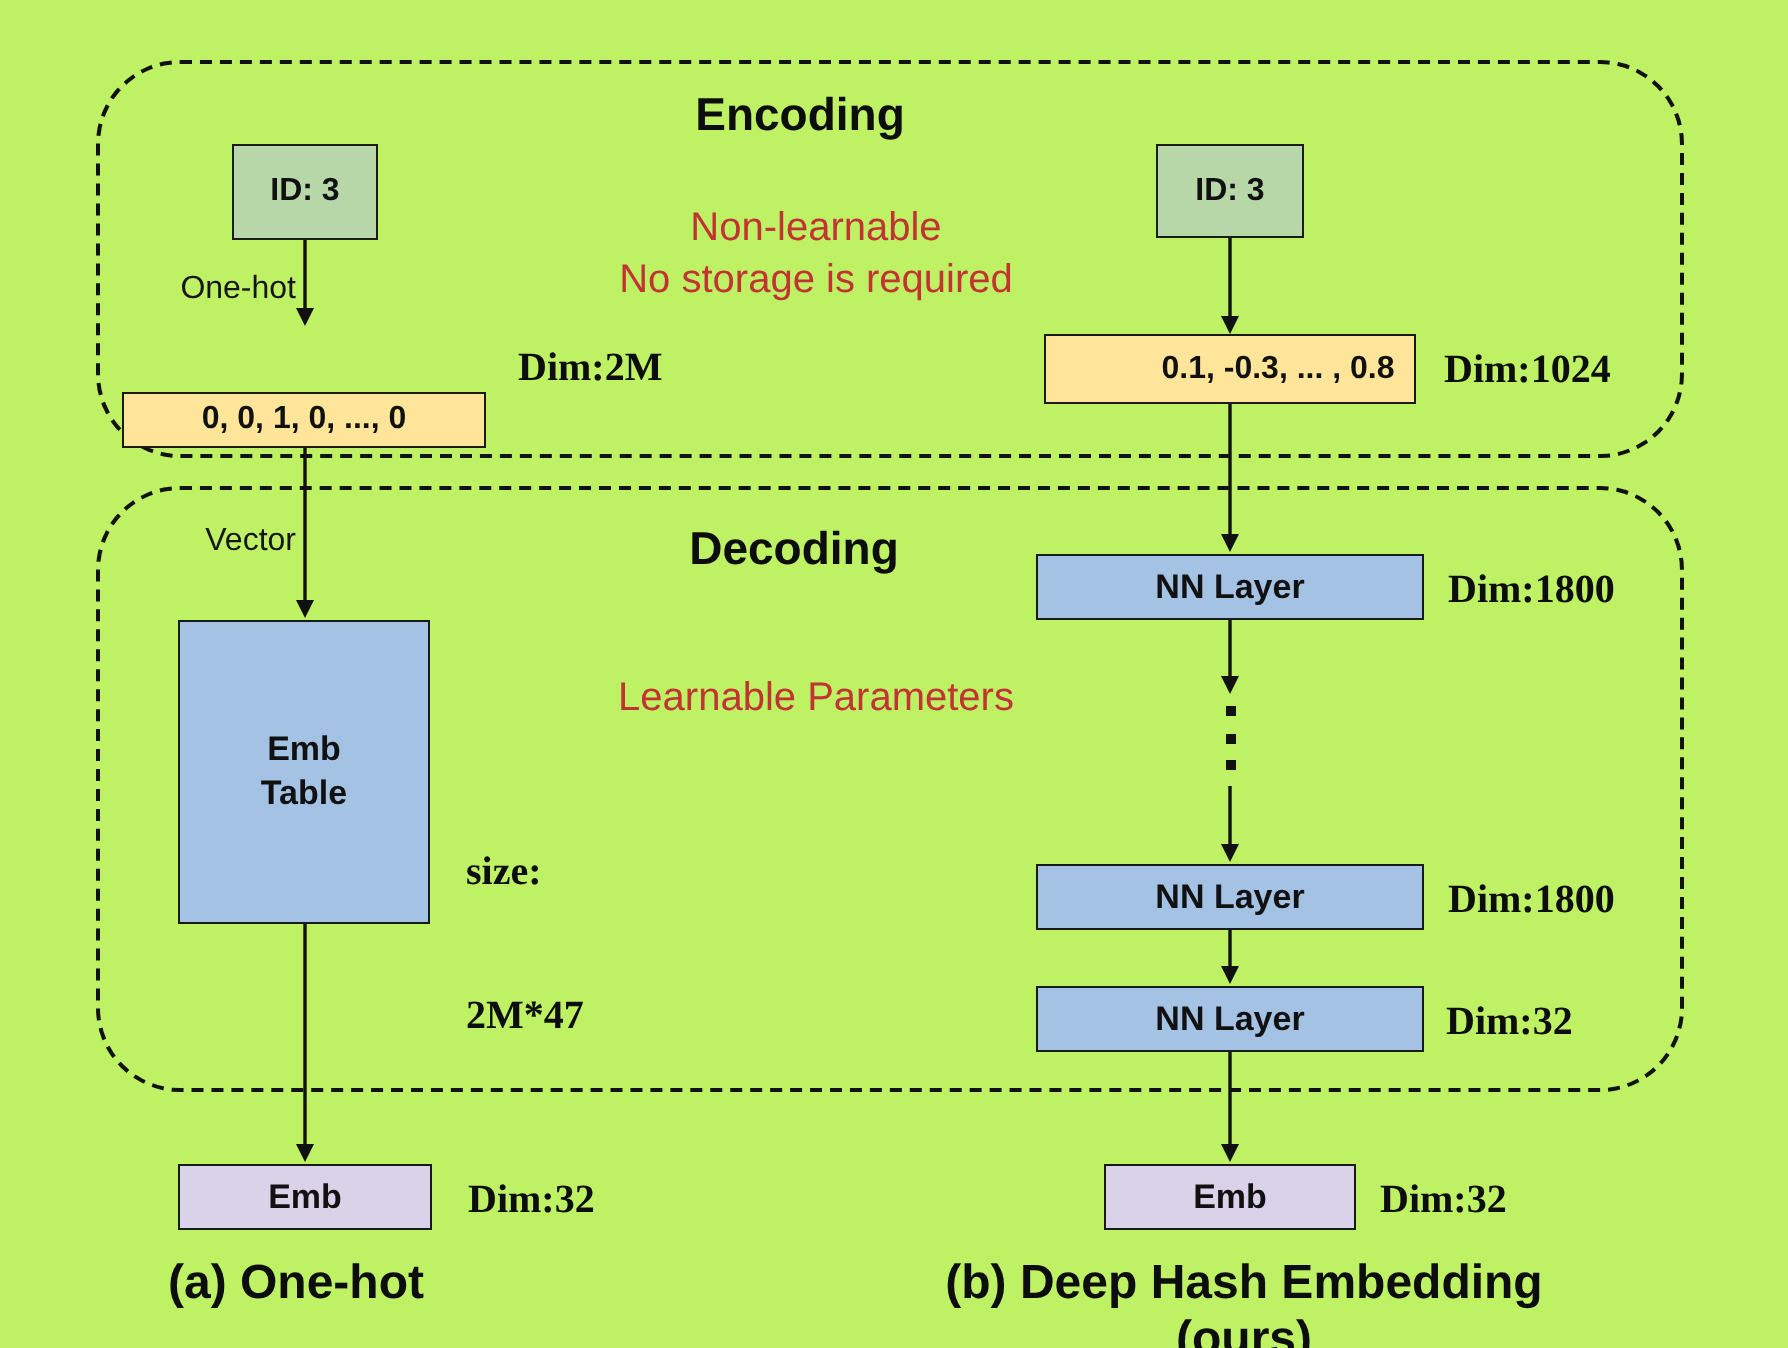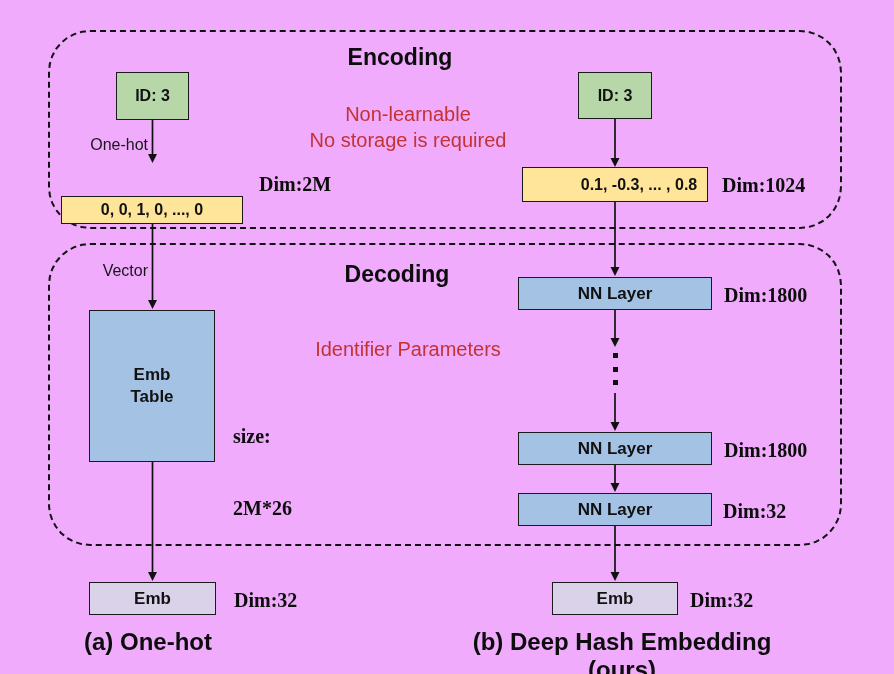--- a/index.html
+++ b/index.html
@@ -1,17 +1,17 @@
 <!DOCTYPE html>
 <html><head>
 <meta charset="utf-8">
 <style>
   html,body{margin:0;padding:0;background:#fff;}
   #stage{
-    position:relative;width:894px;height:674px;background:#f0abfc;
+    position:relative;width:894px;height:674px;background:#bef264;
     font-family:"Liberation Sans", sans-serif;color:#111;overflow:hidden;
   }
   .region{
     position:absolute;border:2px dashed #111;border-radius:42px;background:transparent;
   }
   .section-title{
     position:absolute;font-weight:bold;font-size:23px;text-align:center;color:#0d0d0d;
   }
   .note{
     position:absolute;color:#c23333;font-size:20px;line-height:26px;text-align:center;
@@ -46,21 +46,21 @@
 
   <div class="region" style="left:48px;top:30px;width:790px;height:195px;"></div>
   <div class="region" style="left:48px;top:243px;width:790px;height:299px;"></div>
 
   <div class="section-title" style="left:300px;top:44px;width:200px;">Encoding</div>
   <div class="note" style="left:258px;top:101px;width:300px;">
     <div>Non-learnable</div>
     <div>No storage is required</div>
   </div>
   <div class="section-title" style="left:297px;top:261px;width:200px;">Decoding</div>
-  <div class="note" style="left:258px;top:336px;width:300px;">Identifier Parameters</div>
+  <div class="note" style="left:258px;top:336px;width:300px;">Learnable Parameters</div>
 
   <svg class="arrows" width="894" height="674" viewBox="0 0 894 674">
     <g stroke="#111" stroke-width="1.7" fill="#111">
 
       <line x1="152.5" y1="120" x2="152.5" y2="155"></line>
         <polygon points="148,154 157,154 152.5,163" stroke="none"></polygon>
       <line x1="152.5" y1="202" x2="152.5" y2="301"></line>
         <polygon points="148,300 157,300 152.5,309" stroke="none"></polygon>
       <line x1="152.5" y1="462" x2="152.5" y2="573"></line>
         <polygon points="148,572 157,572 152.5,581" stroke="none"></polygon>
@@ -90,21 +90,21 @@
   <div class="edge-label right-align" style="left:58px;top:262px;width:90px;">Vector</div>
 
   <div class="node blue" style="left:89px;top:310px;width:126px;height:152px;">
     <div class="two-line">
       <div>Emb</div>
       <div>Table</div>
     </div>
   </div>
   <div class="mono" style="left:233px;top:376px;">
     <div>size:</div>
-    <div>2M*26</div>
+    <div>2M*47</div>
   </div>
 
   <div class="node purple" style="left:89px;top:582px;width:127px;height:33px;font-size:17px;">Emb</div>
   <div class="mono" style="left:234px;top:588px;">Dim:32</div>
 
   <div class="caption" style="left:28px;top:628px;width:240px;">(a) One-hot</div>
 
   <div class="node green" style="left:578px;top:72px;width:74px;height:47px;">ID: 3</div>
 
 

